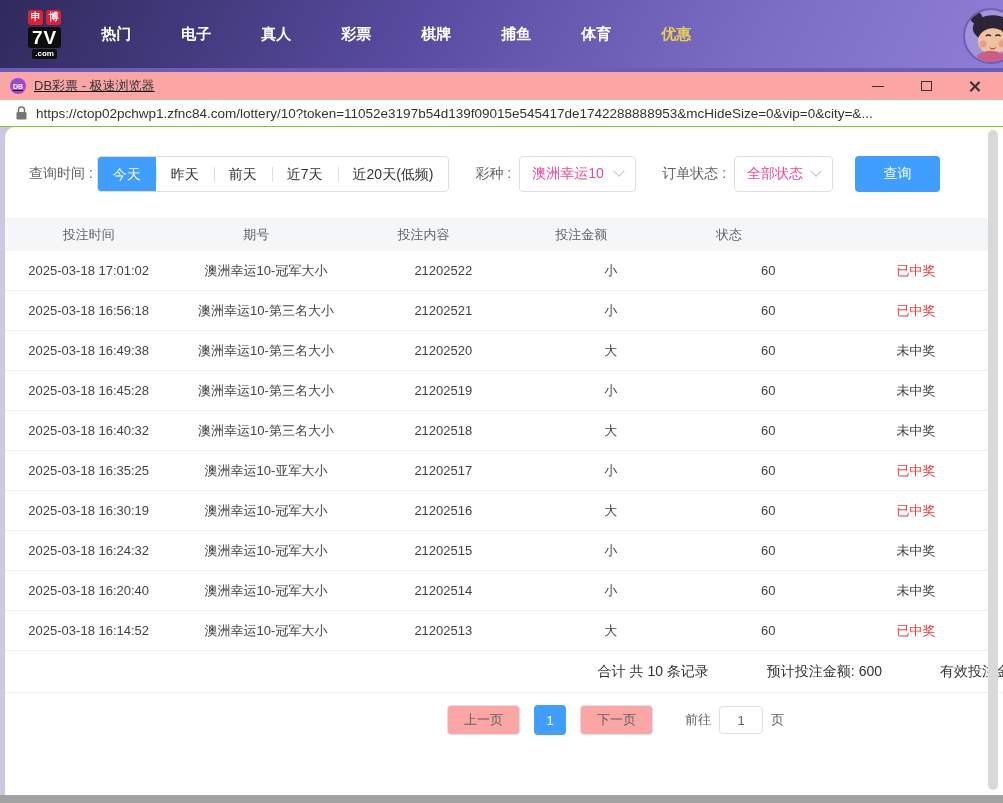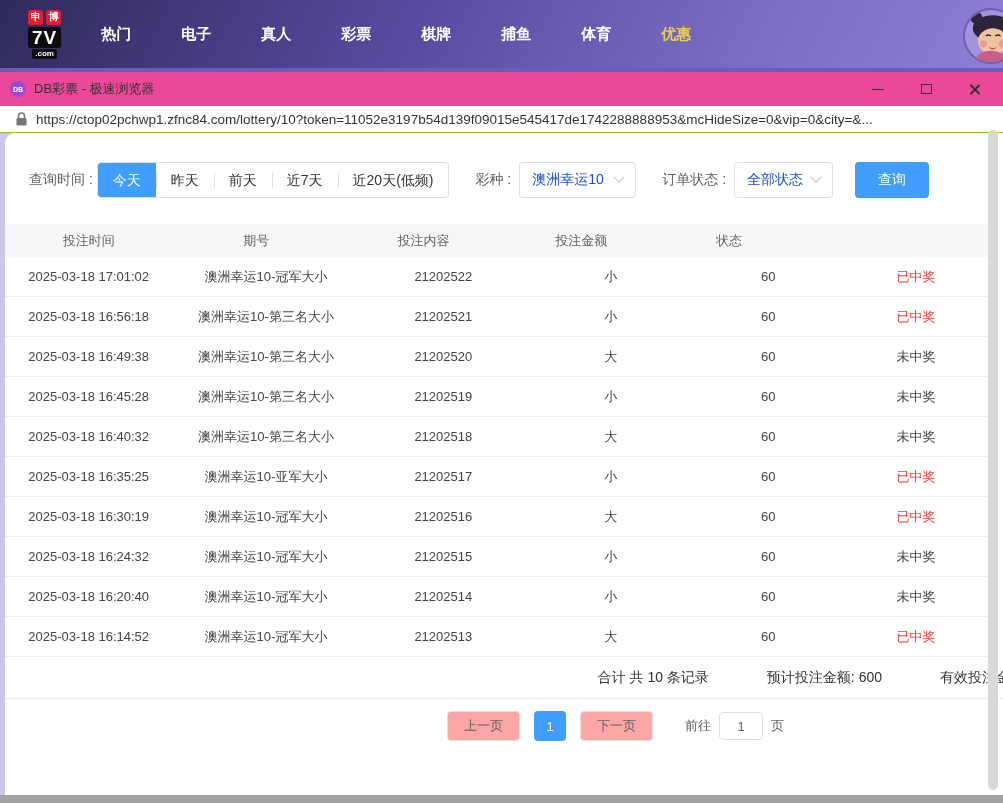--- a/index.html
+++ b/index.html
@@ -20,21 +20,21 @@
     padding:1px 3px; border-radius:2px; margin-top:1px; }
   .nav-items { display:flex; gap:50px; }
   .nav-item { color:#fff; font-size:15px; font-weight:bold; cursor:pointer; white-space:nowrap; }
   .nav-item.highlight { color:#e9cf52; }
   .avatar { position:absolute; right:-16px; top:8px; width:56px; height:56px; border-radius:50%;
     overflow:hidden; border:2px solid #6d5fb5; cursor:pointer; }
 
   .nav-strip { height:4px; background:#6b5cb8; }
 
   
-  .title-bar { height:34px; background:#ec4899; display:flex; align-items:center; padding:0 10px; }
+  .title-bar { height:28px; background:#fca5a5; display:flex; align-items:center; padding:0 10px;text-decoration:underline; }
   .favicon { width:16px; height:16px; border-radius:50%;
     background:linear-gradient(135deg,#7c4fe0,#c13fd0); color:#fff; font-size:7px; font-weight:bold;
     display:flex; align-items:center; justify-content:center; }
   .window-title { margin-left:8px; font-size:13px; color:#333; flex:1; }
   .win-controls { display:flex; align-items:center; gap:30px; padding-right:10px; }
   .win-btn { width:18px; height:18px; display:flex; align-items:center; justify-content:center; cursor:pointer; }
   .glyph-min { width:12px; height:0; border-top:1.6px solid #333; display:block; }
   .glyph-max { width:11px; height:10px; border:1.6px solid #333; display:block; }
   .glyph-close { position:relative; width:13px; height:13px; display:block; }
   .glyph-close::before,.glyph-close::after { content:''; position:absolute; left:6px; top:0;
@@ -65,27 +65,27 @@
   .time-group { display:flex; border:1px solid #dcdfe6; border-radius:4px; overflow:hidden;
     height:36px; align-items:stretch; margin-left:4px; background:#fff; }
   .time-opt { padding:0 15px; line-height:34px; font-size:14px; color:#333; cursor:pointer;
     position:relative; white-space:nowrap; }
   .time-opt:not(:first-child)::before { content:''; position:absolute; left:0; top:10px;
     width:1px; height:15px; background:#dcdfe6; }
   .time-opt.active { background:#409eff; color:#fff; }
   .time-opt.active::before { display:none; }
   .select { height:36px; border:1px solid #dcdfe6; border-radius:4px; background:#fff;
     display:flex; align-items:center; justify-content:space-between; padding:10px 12px;
-    font-size:14px; color:#1d4ed8; cursor:pointer; }
+    font-size:14px; color:#ec4899; cursor:pointer; }
   .sel-lottery { width:117px; margin-left:8px; }
   .sel-status { width:99px; margin-left:8px; }
   .chevron { width:8px; height:8px; border-right:1.5px solid #c0c4cc; border-bottom:1.5px solid #c0c4cc;
     transform:rotate(45deg) translate(-2px,-2px); flex:0 0 auto; }
   .ml-26 { margin-left:26px; }
-  .query-btn { width:74px; height:36px; margin-left:22px; background:#409eff; color:#fff;
+  .query-btn { width:85px; height:36px; margin-left:22px; background:#409eff; color:#fff;
     font-size:14px; border:none; border-radius:4px; cursor:pointer;
     font-family:"Liberation Sans","DejaVu Sans",sans-serif; }
 
   
   .records { width:985px; margin-top:26px; }
   .thead { display:flex; height:33px; align-items:center; background:#f5f6f8; }
   .th { font-size:13px; color:#606266; text-align:center; }
   .tr { display:flex; height:40px; align-items:center; border-bottom:1px solid #ebeef5; }
   .td { font-size:13px; color:#444; text-align:center; white-space:nowrap; overflow:hidden; }
   .td.status.won { color:#f13a3a; }

